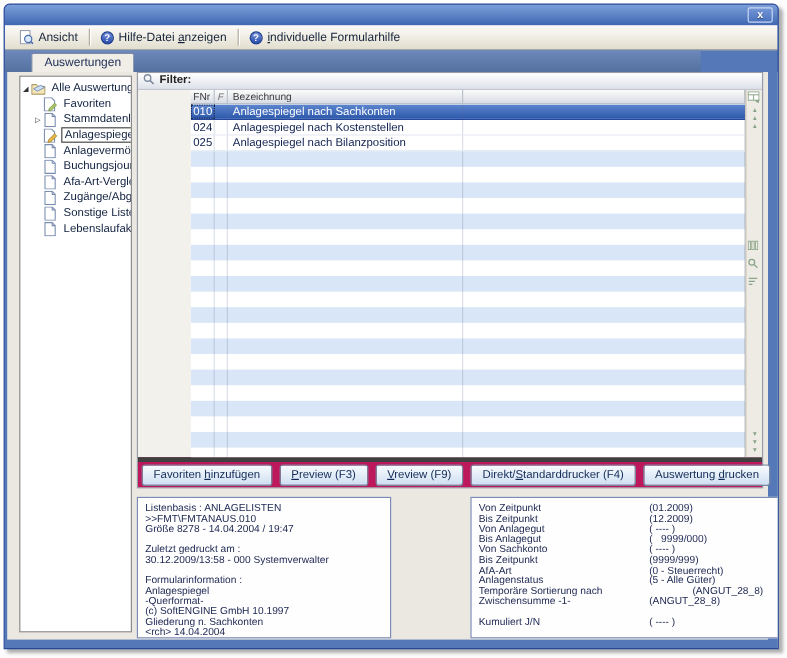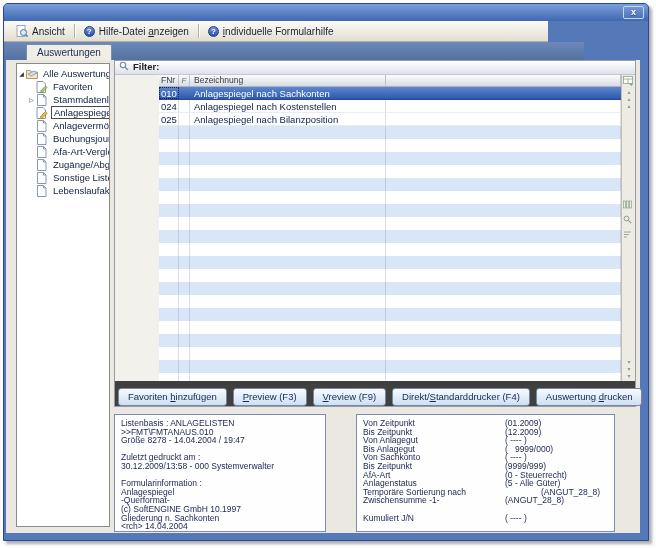--- a/index.html
+++ b/index.html
@@ -23,21 +23,21 @@
   .close-btn {
     position:absolute; right:4px; top:2px; width:21px; height:13px;
     background:linear-gradient(#7396d6,#4a71bc);
     border:1px solid #c9d8f4; border-radius:2px;
     color:#fff; font-size:9px; font-weight:bold; line-height:11px; text-align:center;
     cursor:default;
   }
 
   
   .toolbar {
-    position:absolute; left:0; top:17px; width:544px; height:21px;
+    position:absolute; left:0; top:17px; width:644px; height:21px;
     background:linear-gradient(#fcfbf8,#e2decf);
     border-bottom:1px solid #b3afa2;
     display:flex; align-items:center; padding-left:5px;
   }
   .tb-item { display:flex; align-items:center; gap:4px; padding:1px 7px; font-size:10px; color:#152339; }
   .tb-sep { width:1px; height:14px; background:#b2ae9f; margin:0 2px; box-shadow:1px 0 0 #fff; }
   .help-ic {
     display:inline-block; width:11px; height:11px; border-radius:50%;
     background:linear-gradient(#7490d8,#2a4fae); border:1px solid #1d3c8c;
     color:#fff; font-size:8px; font-weight:bold; line-height:10px; text-align:center;
@@ -112,38 +112,38 @@
   
   .side-strip {
     width:14px; background:#edebe4; border-left:1px solid #c2beb2;
     position:relative; flex:none;
   }
   .side-strip .sic { position:absolute; left:1px; width:12px; text-align:center; color:#8aa387; }
   .arr { font-size:6px; line-height:6px; color:#7fa07c; }
 
   
   .btn-row {
-    height:25px; border-top:2px solid #404040; background:#404040;
-    display:flex; align-items:flex-end; gap:6px; padding-left:3px;
+    height:25px; border-top:4px solid #404040; background:#be185d;
+    display:flex; align-items:center; gap:6px; padding-left:3px;
   }
   .btn {
     height:18px; background:linear-gradient(#f8fbfe,#cfdff2);
     border:1px solid #76879f; border-radius:3px;
     font-size:9.5px; color:#122a55; line-height:16px; padding:0 9px;
     font-family:"Liberation Sans", sans-serif; white-space:nowrap;
   }
 
   
   .panel {
     position:absolute; top:354px; height:118px; background:#fefefe;
     border:1px solid #7c8db5; font-size:8.5px; color:#1b2550;
     padding:4px 6px; overflow:hidden;
   }
   #info-panel { left:108px; width:212px; }
-  #param-panel { left:350px; width:259px; }
+  #param-panel { left:386px; width:259px; }
   .iline { line-height:8.6px; white-space:pre; }
   .prow { display:flex; line-height:8.6px; }
   .prow .plabel { width:142px; flex:none; }
   .prow .pvalue { white-space:pre; }
   .prow .pvalue.ind { margin-left:36px; }
 
   svg { display:block; }
 </style>
 </head>
 <body>

